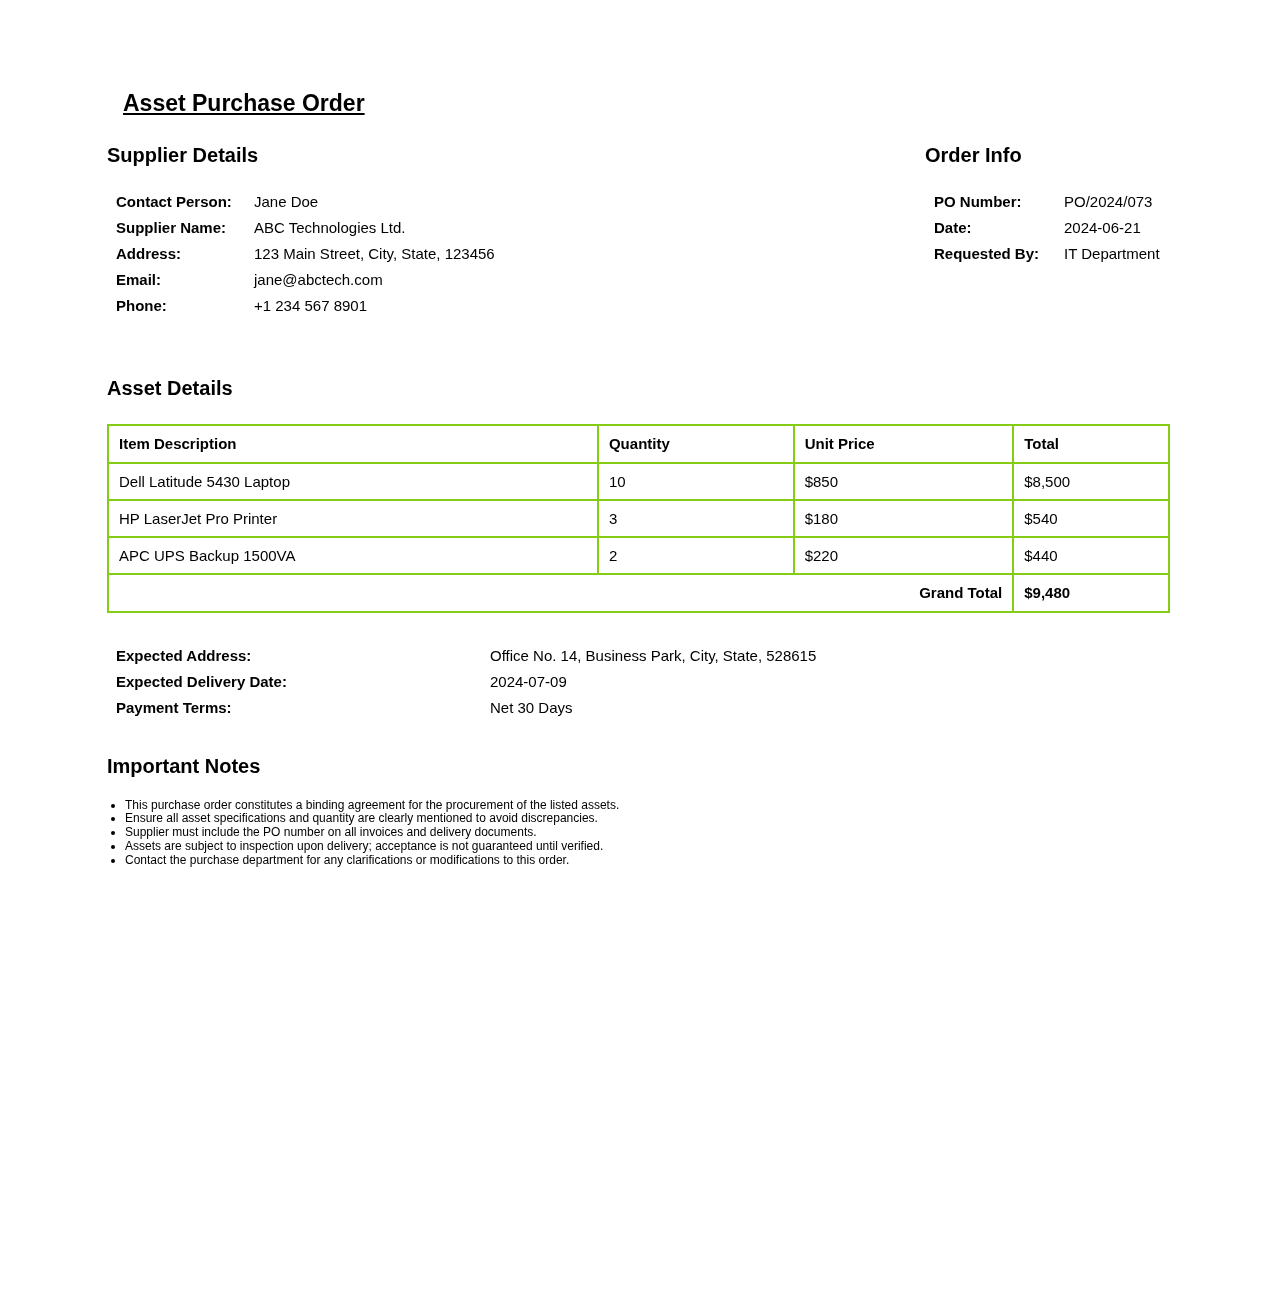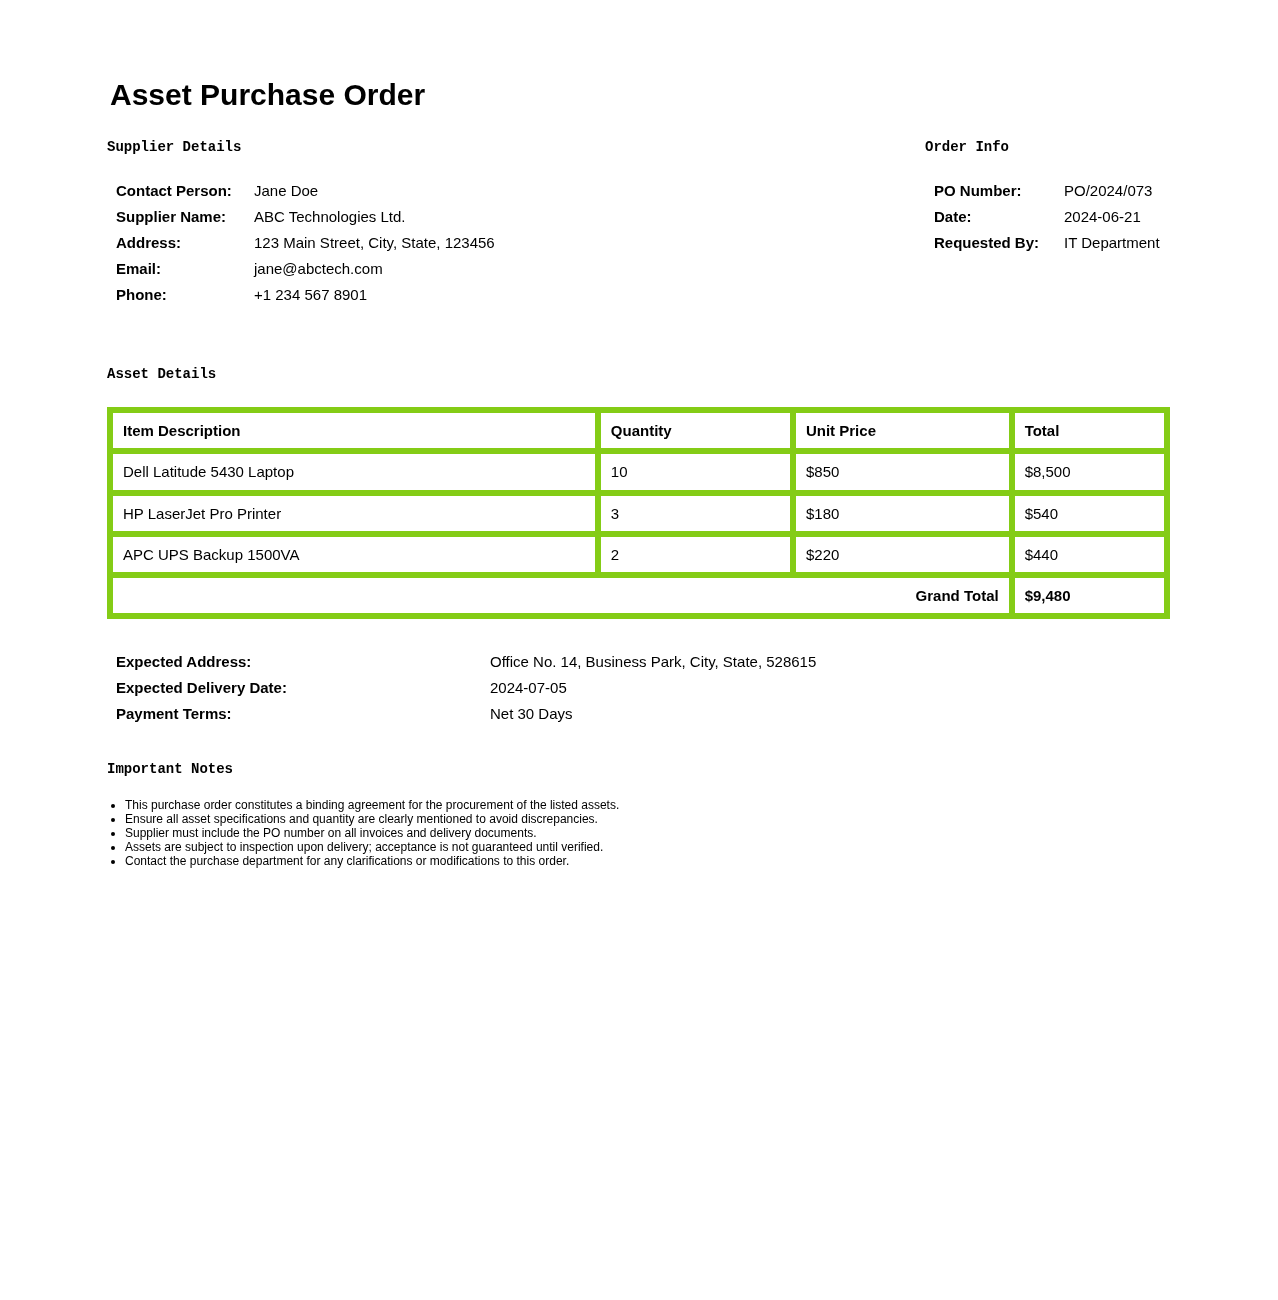--- a/index.html
+++ b/index.html
@@ -10,31 +10,31 @@
     color: #000000;
     font-family: "Liberation Sans", sans-serif;
   }
   .page {
     width: 1278px;
     min-height: 1300px;
     padding: 75px 108px 40px 107px;
     background: #ffffff;
   }
   h1 {
-    font-size: 30px;
+    font-size: 23px;
     font-weight: bold;
     line-height: 1.1;
-    margin: 3px;
+    margin: 16px;
+    text-decoration: underline;
   }
   h2 {
-    font-size: 14px;
+    font-size: 20px;
     font-weight: bold;
     line-height: 1;
     margin: 0;
-    font-family: Liberation Mono, monospace;
   }
   .header-cols {
     display: flex;
     justify-content: space-between;
     margin-top: 29px;
   }
   .col-right { width: 245px; margin-left: 48px; }
   .kv {
     margin-top: 24px;
     padding-left: 9px;
@@ -55,21 +55,21 @@
 
   .section-heading { margin-top: 59px; }
 
   table.asset-table {
     width: 100%;
     border-collapse: collapse;
     margin-top: 26px;
     font-size: 15px;
   }
   .asset-table th, .asset-table td {
-    border: 6px solid #84cc16;
+    border: 2px solid #84cc16;
     padding: 9px 10px;
     text-align: left;
     vertical-align: middle;
     line-height: 1.15;
   }
   .asset-table th { font-weight: bold; }
   .asset-table .grand-total-label-cell {
     text-align: right;
     font-weight: bold;
   }
@@ -196,21 +196,21 @@
   </table>
 
   <div class="kv kv-delivery delivery-block">
   <div class="kv-row">
     <span class="kv-label">Expected Address:</span>
     <span class="kv-value">Office No. 14, Business Park, City, State, 528615</span>
   </div>
 
   <div class="kv-row">
     <span class="kv-label">Expected Delivery Date:</span>
-    <span class="kv-value">2024-07-05</span>
+    <span class="kv-value">2024-07-09</span>
   </div>
 
   <div class="kv-row">
     <span class="kv-label">Payment Terms:</span>
     <span class="kv-value">Net 30 Days</span>
   </div>
 </div>
 
   <h2 class="notes-heading">Important Notes</h2>
 

